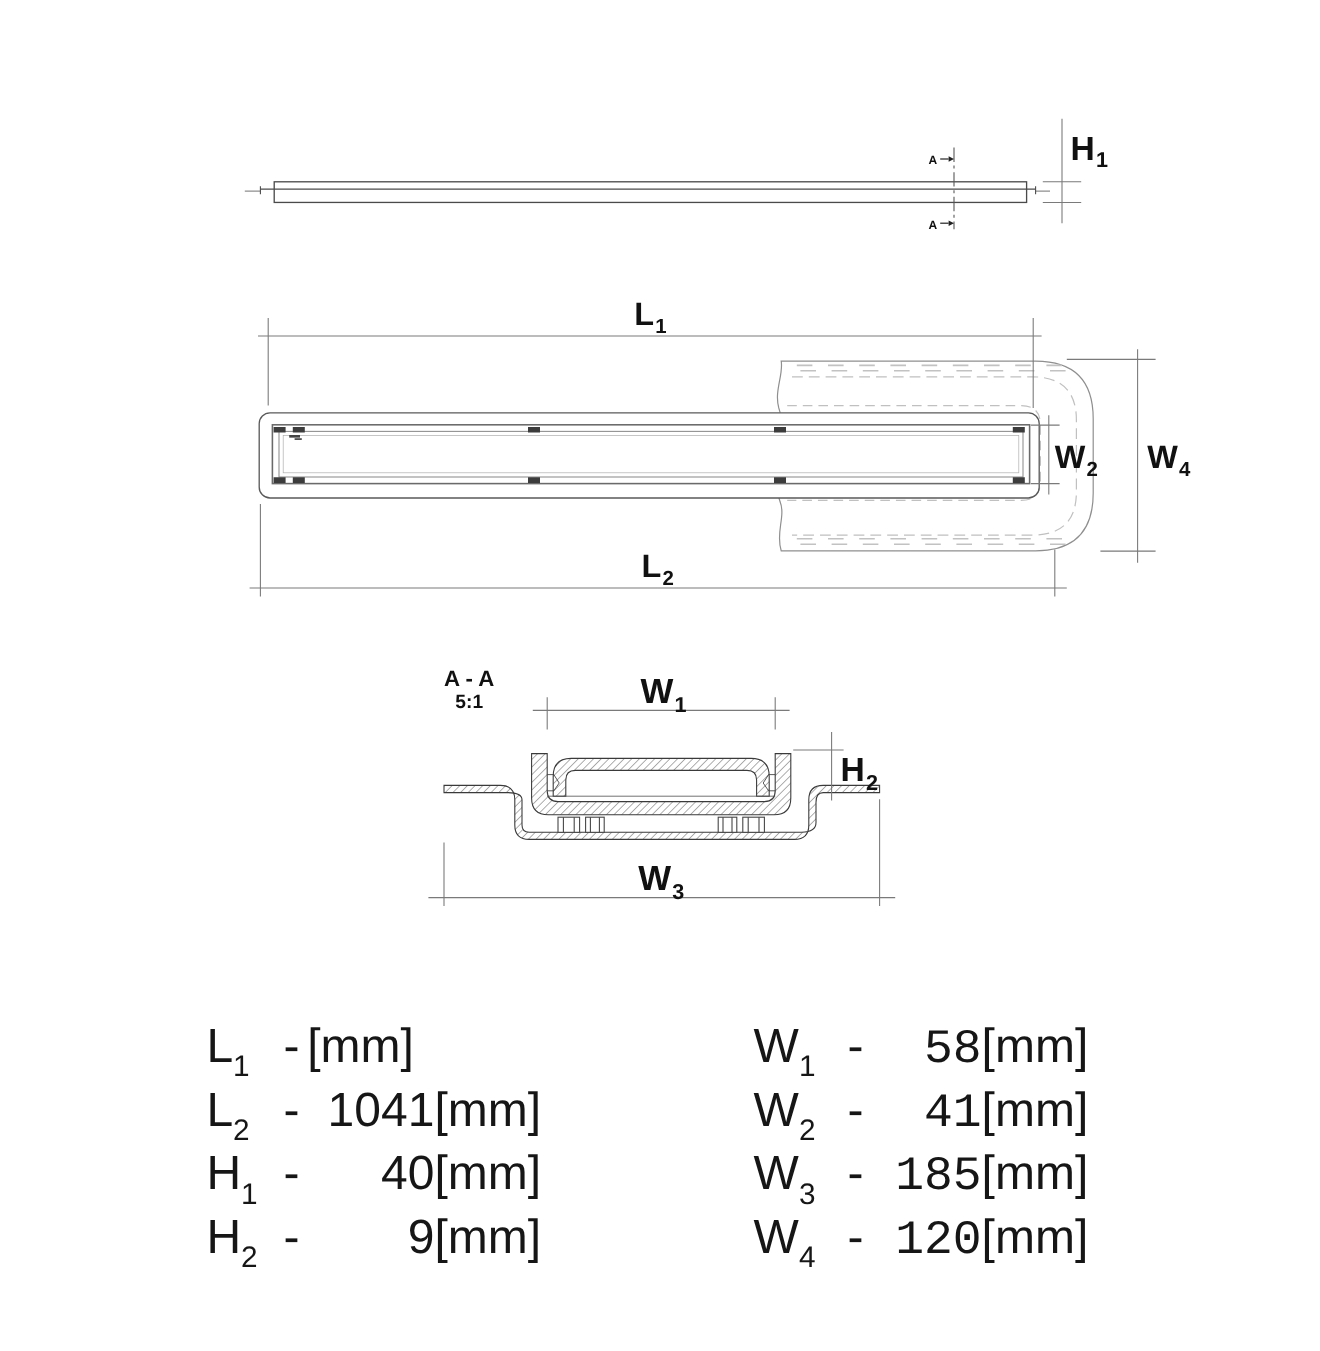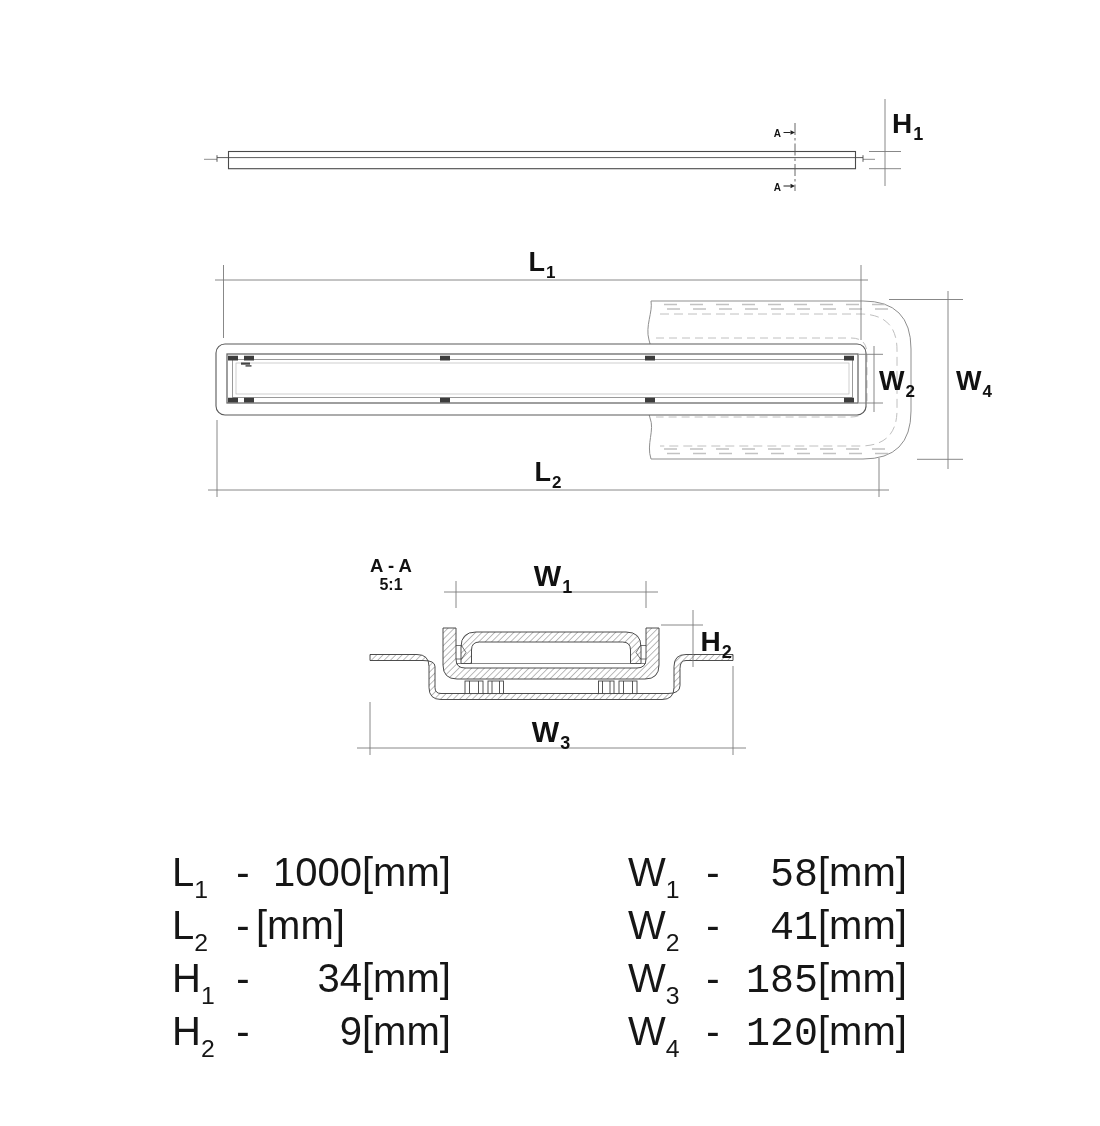--- a/index.html
+++ b/index.html
@@ -158,32 +158,32 @@
     </g>
   </g>
 </svg>
 
 
 <div class="dimtable">
   <div class="dcol dcol-left">
     <div class="drow">
       <span class="dlbl"><span>L</span><sub class="s">1</sub></span>
       <span class="ddash">-</span>
-      <span class="dval">1000</span>
       <span class="dunit">[mm]</span>
     </div>
     <div class="drow">
       <span class="dlbl"><span>L</span><sub class="s">2</sub></span>
       <span class="ddash">-</span>
+      <span class="dval">1041</span>
       <span class="dunit">[mm]</span>
     </div>
     <div class="drow">
       <span class="dlbl"><span>H</span><sub class="s">1</sub></span>
       <span class="ddash">-</span>
-      <span class="dval">34</span>
+      <span class="dval">40</span>
       <span class="dunit">[mm]</span>
     </div>
     <div class="drow">
       <span class="dlbl"><span>H</span><sub class="s">2</sub></span>
       <span class="ddash">-</span>
       <span class="dval">9</span>
       <span class="dunit">[mm]</span>
     </div>
   </div>
   <div class="dcol dcol-right">

